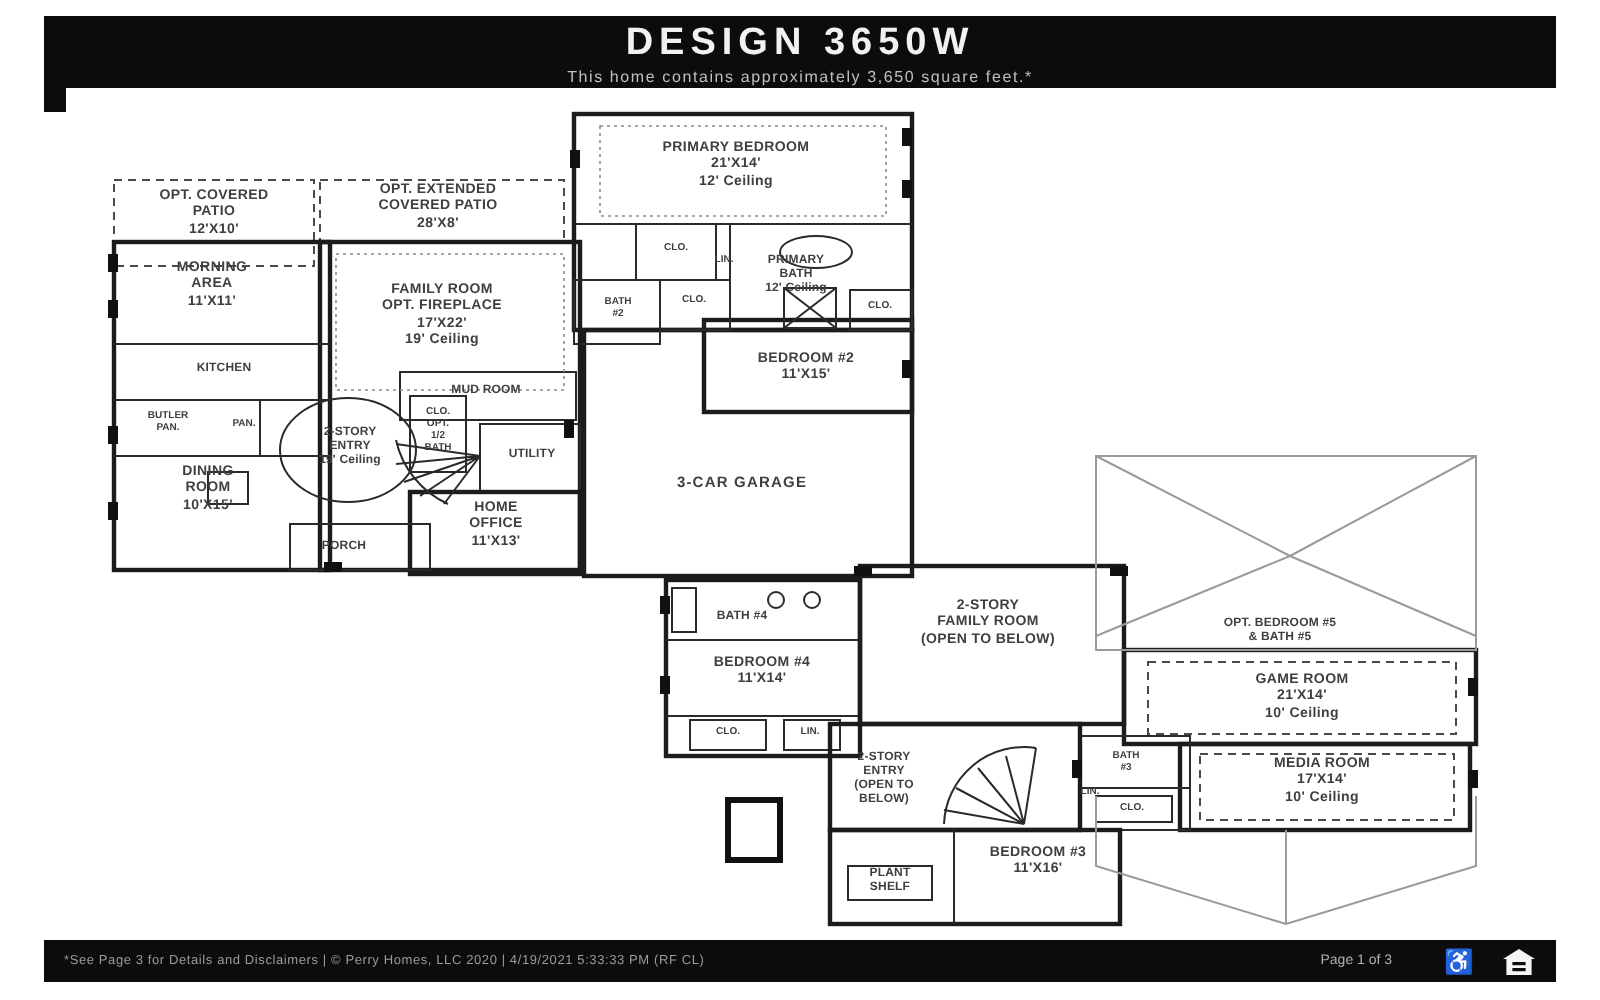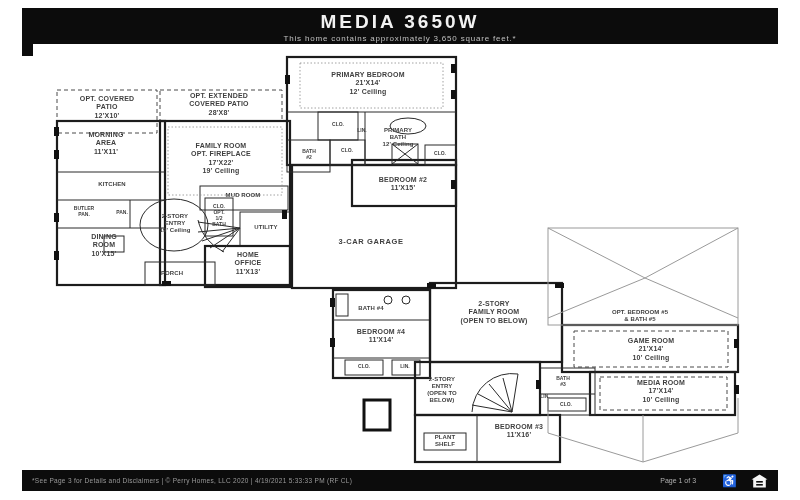--- a/index.html
+++ b/index.html
@@ -28,21 +28,21 @@
   .dot{fill:none;stroke:#8a8a8a;stroke-width:0.8;stroke-dasharray:1.5 2;}
   .roof{fill:none;stroke:#9a9a9a;stroke-width:1;}
   .tick{fill:#111;}
 </style>
 </head>
 <body>
 
 <div class="page">
 
   <div class="bar header">
-    <div class="title">MEDIA 3650W</div>
+    <div class="title">DESIGN 3650W</div>
     <div class="subtitle">This home contains approximately 3,650 square feet.*</div>
   </div>
   <div class="hdr-notch"></div>
 
   <svg class="plan-svg" width="800" height="500" viewBox="0 0 800 500">
 
     <g>
       <rect class="dash" x="57" y="90" width="100" height="43"></rect>
       <rect class="dash" x="160" y="90" width="122" height="31"></rect>
       <rect class="wall" x="57" y="121" width="108" height="164"></rect>

